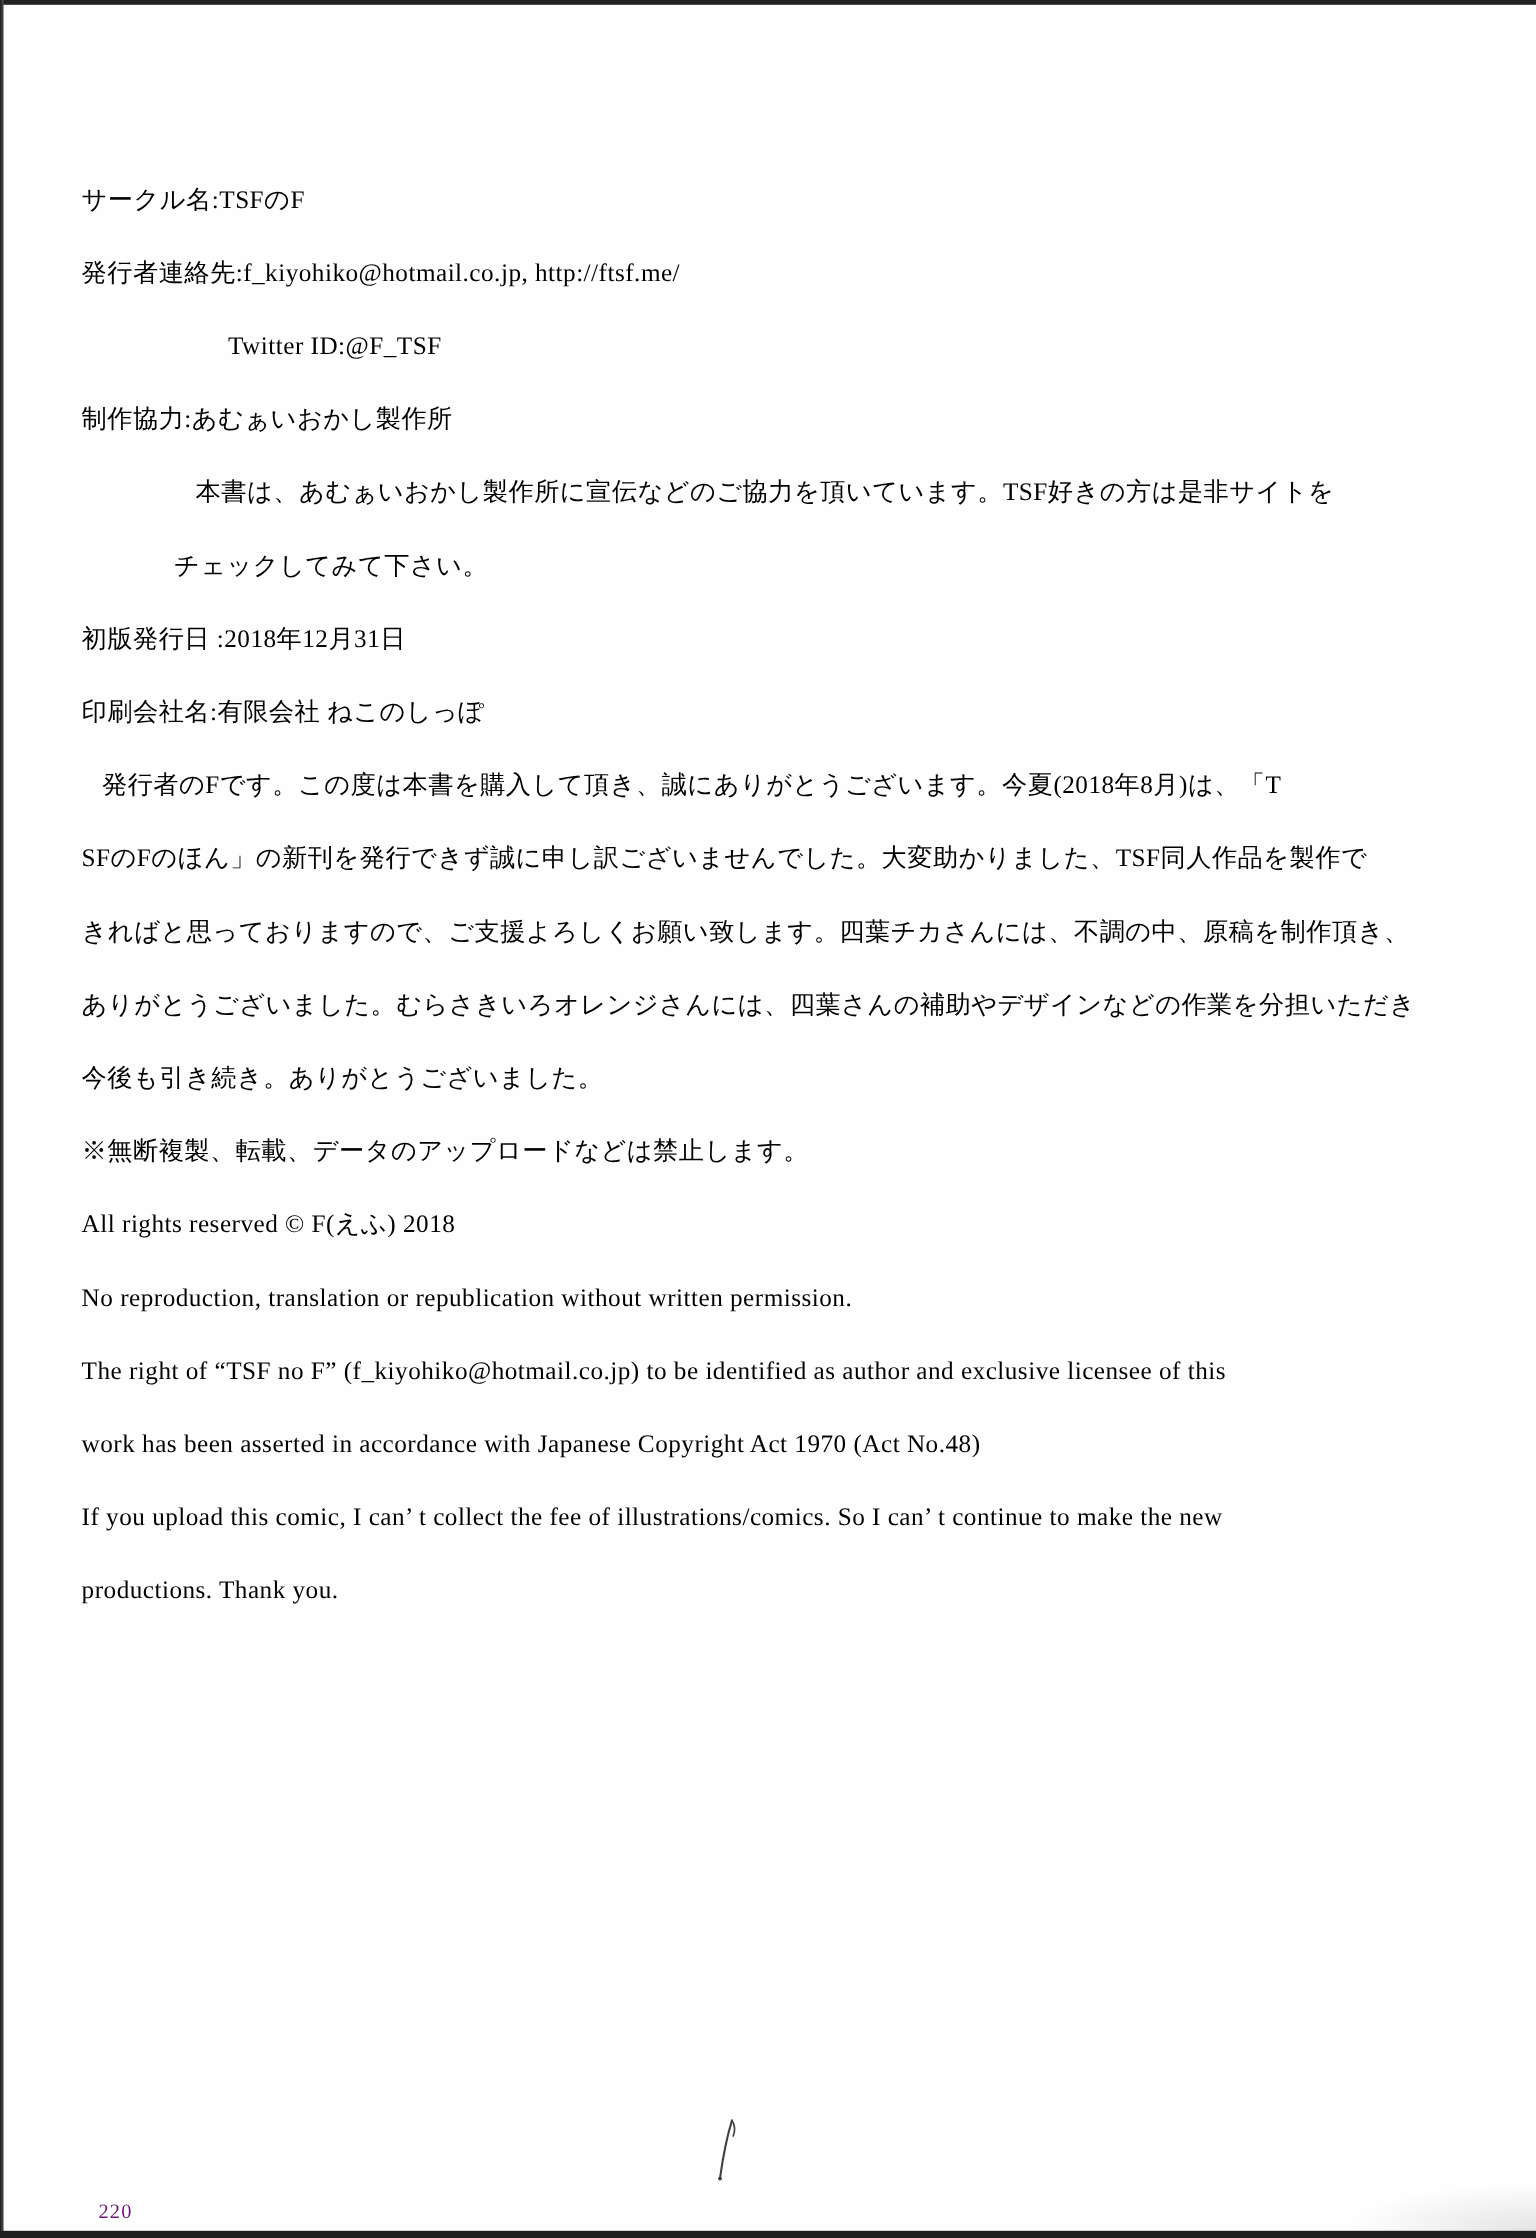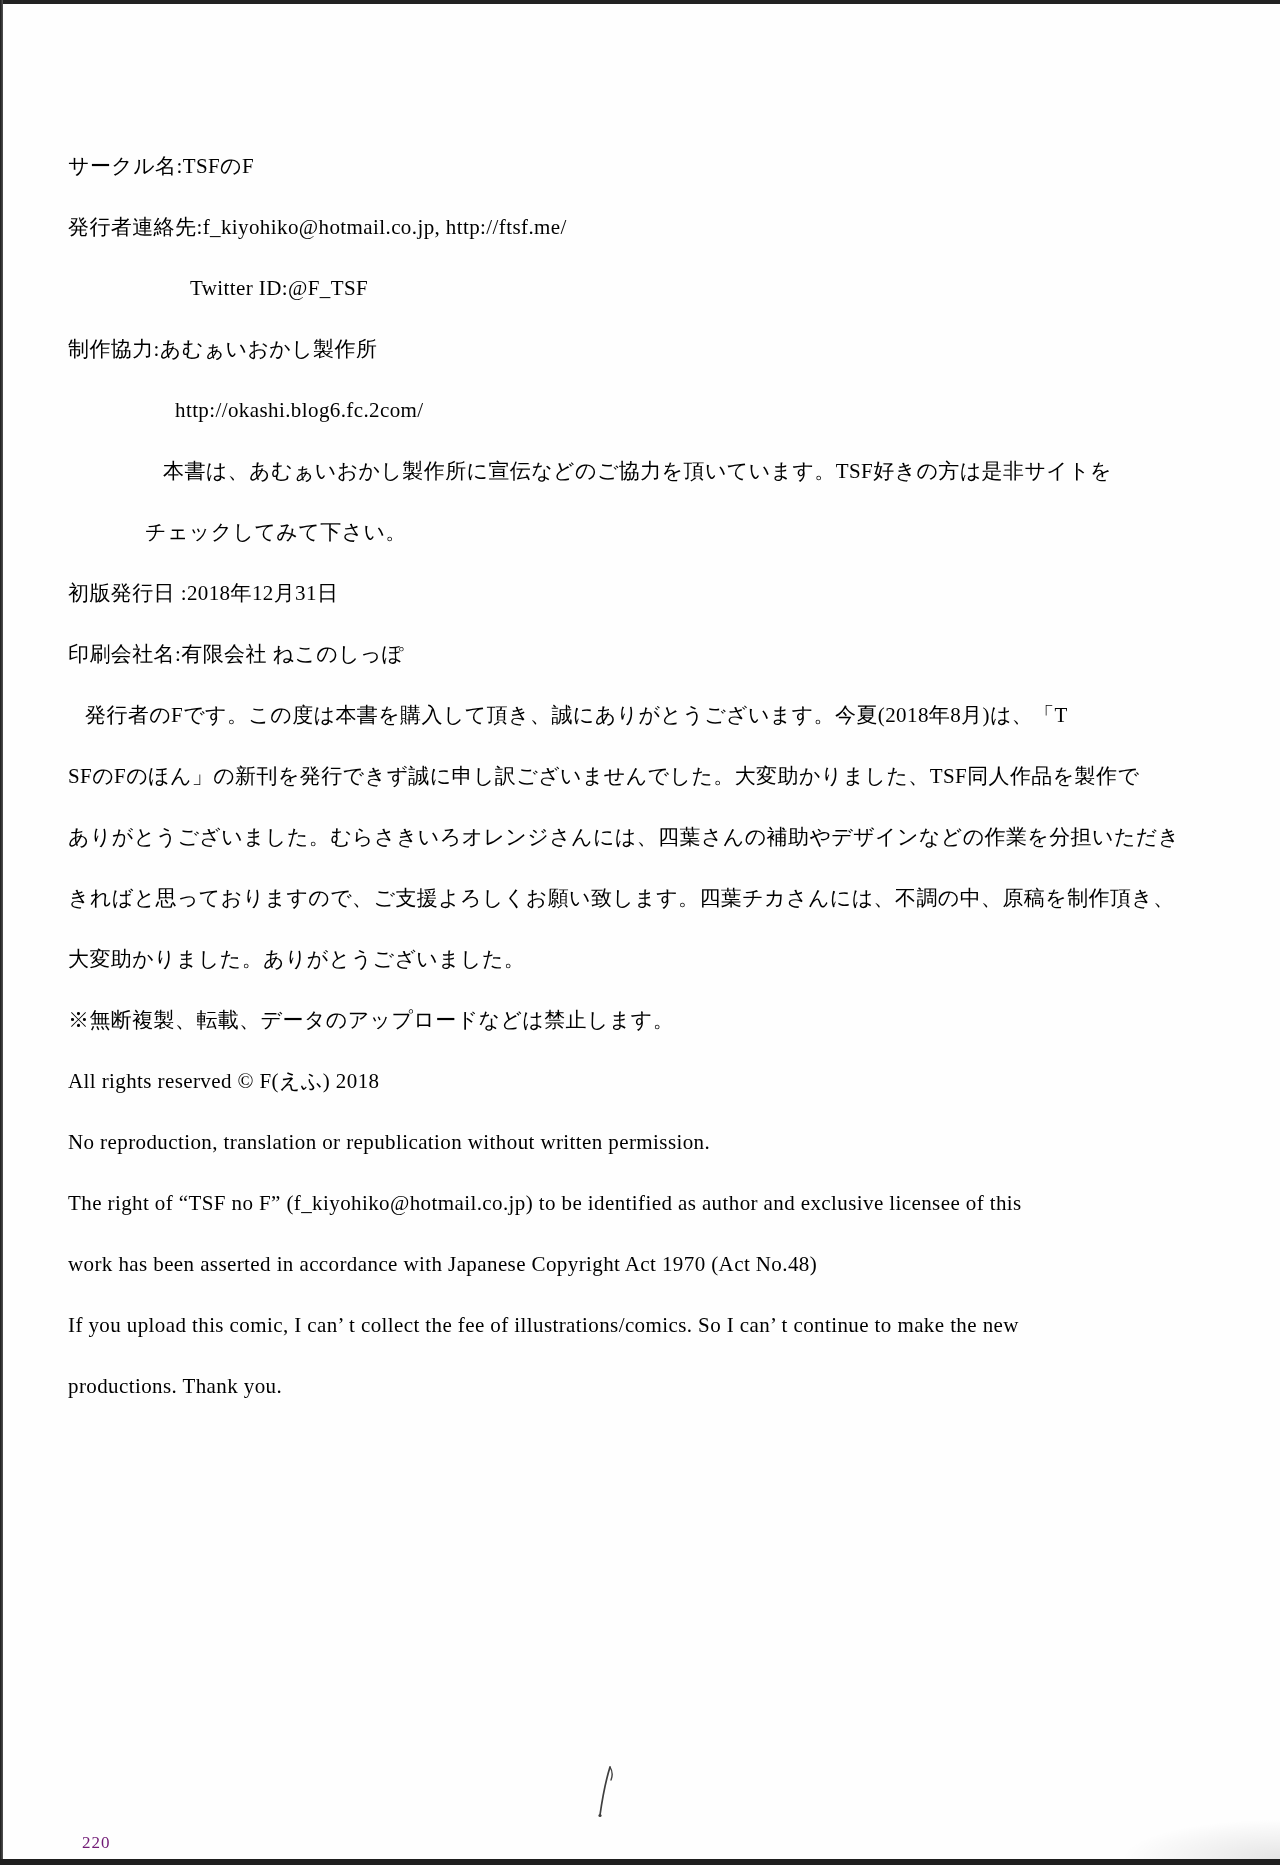--- a/index.html
+++ b/index.html
@@ -69,30 +69,29 @@
 <div class="scan-edge edge-top"></div>
 <div class="scan-edge edge-left"></div>
 <div class="scan-edge edge-bottom"></div>
 <div class="corner-smudge"></div>
 
 <div class="doc-body">
     <div class="line ind-0">サークル名:TSFのF</div>
     <div class="line ind-0">発行者連絡先:f_kiyohiko@hotmail.co.jp, http://ftsf.me/</div>
     <div class="line ind-5">Twitter ID:@F_TSF</div>
     <div class="line ind-0">制作協力:あむぁいおかし製作所</div>
-    <div class="line ind-4">http://okashi.blog6.fc.2com/</div>
     <div class="line ind-3">本書は、あむぁいおかし製作所に宣伝などのご協力を頂いています。TSF好きの方は是非サイトを</div>
     <div class="line ind-2">チェックしてみて下さい。</div>
     <div class="line ind-0">初版発行日 :2018年12月31日</div>
     <div class="line ind-0">印刷会社名:有限会社 ねこのしっぽ</div>
     <div class="line ind-1">発行者のFです。この度は本書を購入して頂き、誠にありがとうございます。今夏(2018年8月)は、「T</div>
     <div class="line ind-0">SFのFのほん」の新刊を発行できず誠に申し訳ございませんでした。大変助かりました、TSF同人作品を製作で</div>
+    <div class="line ind-0">きればと思っておりますので、ご支援よろしくお願い致します。四葉チカさんには、不調の中、原稿を制作頂き、</div>
     <div class="line ind-0">ありがとうございました。むらさきいろオレンジさんには、四葉さんの補助やデザインなどの作業を分担いただき</div>
-    <div class="line ind-0">きればと思っておりますので、ご支援よろしくお願い致します。四葉チカさんには、不調の中、原稿を制作頂き、</div>
-    <div class="line ind-0">大変助かりました。ありがとうございました。</div>
+    <div class="line ind-0">今後も引き続き。ありがとうございました。</div>
     <div class="line ind-0">※無断複製、転載、データのアップロードなどは禁止します。</div>
     <div class="line ind-0">All rights reserved  © F(えふ) 2018</div>
     <div class="line ind-0">No reproduction, translation or republication without written permission.</div>
     <div class="line ind-0">The right of “TSF no F” (f_kiyohiko@hotmail.co.jp) to be identified as author and exclusive licensee of this</div>
     <div class="line ind-0">work has been asserted in accordance with Japanese Copyright Act 1970 (Act No.48)</div>
     <div class="line ind-0">If you upload this comic, I can’ t collect the fee of illustrations/comics. So I can’ t continue to make the new</div>
     <div class="line ind-0">productions. Thank you.</div>
   </div>
 
 <svg class="pen-mark" viewBox="0 0 22 56">

